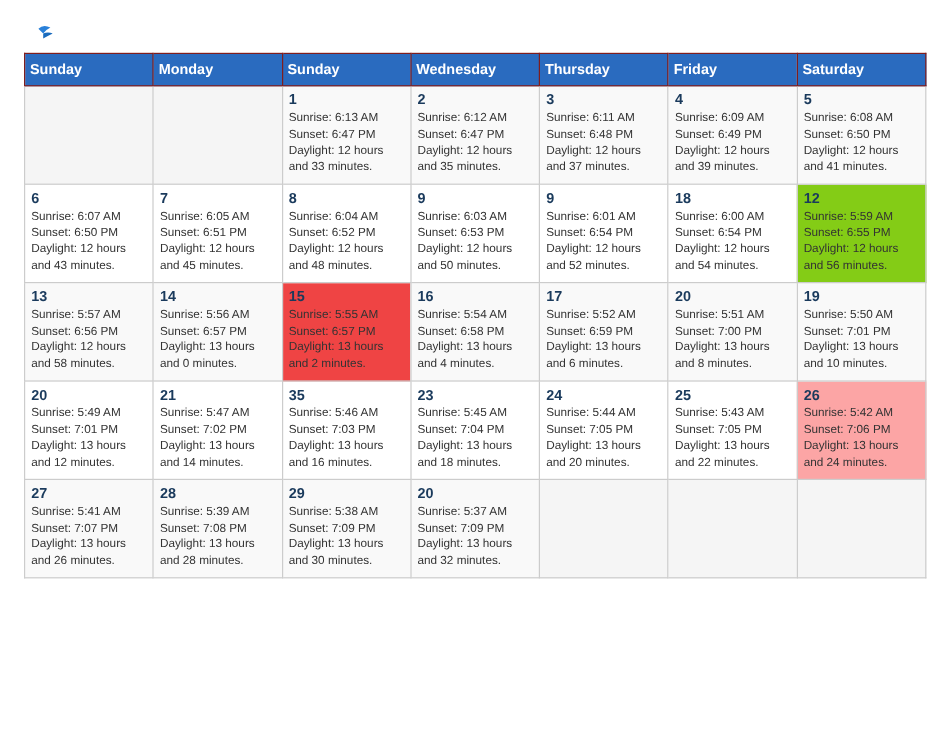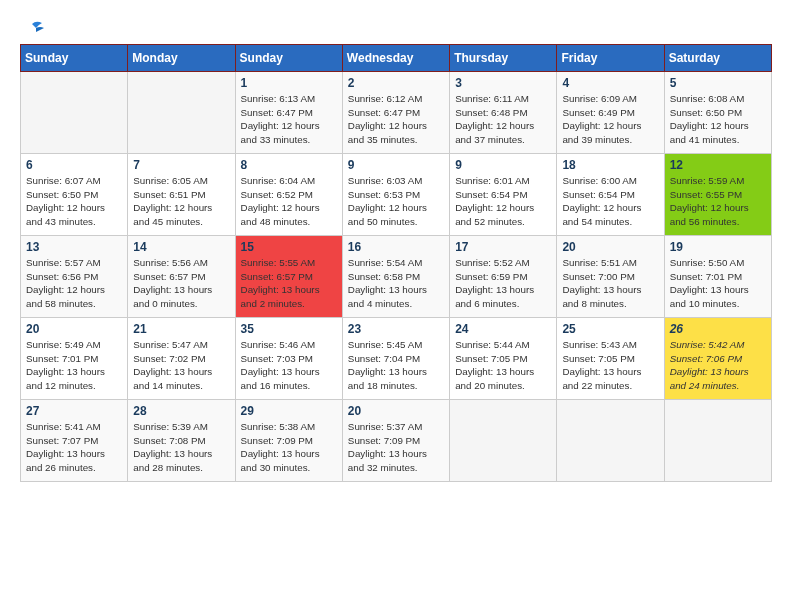--- a/index.html
+++ b/index.html
@@ -220,21 +220,21 @@
             <div class="day-info">Sunrise: 5:45 AM<br>Sunset: 7:04 PM<br>Daylight: 13 hours<br>and 18 minutes.</div>
           </td>
           <td style="background: rgb(255, 255, 255);">
             <span class="day-num">24</span>
             <div class="day-info">Sunrise: 5:44 AM<br>Sunset: 7:05 PM<br>Daylight: 13 hours<br>and 20 minutes.</div>
           </td>
           <td style="background: rgb(255, 255, 255);">
             <span class="day-num">25</span>
             <div class="day-info">Sunrise: 5:43 AM<br>Sunset: 7:05 PM<br>Daylight: 13 hours<br>and 22 minutes.</div>
           </td>
-          <td style="background: #fde047; font-style: italic;">
+          <td style="background: #fca5a5;">
             <span class="day-num">26</span>
             <div class="day-info">Sunrise: 5:42 AM<br>Sunset: 7:06 PM<br>Daylight: 13 hours<br>and 24 minutes.</div>
           </td>
         </tr>
         <tr>
           <td style="background: rgb(249, 249, 249);">
             <span class="day-num">27</span>
             <div class="day-info">Sunrise: 5:41 AM<br>Sunset: 7:07 PM<br>Daylight: 13 hours<br>and 26 minutes.</div>
           </td>
           <td style="background: rgb(249, 249, 249);">

